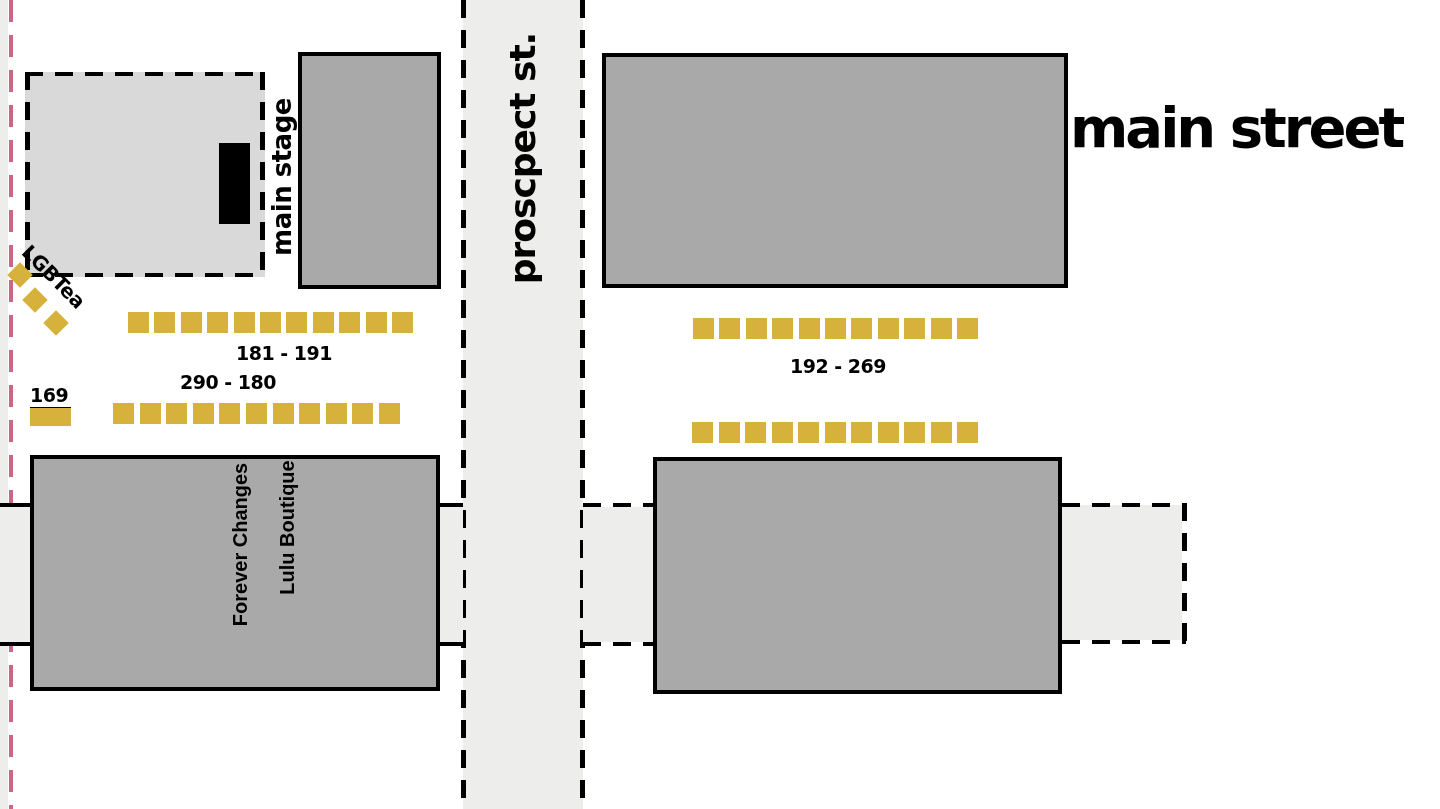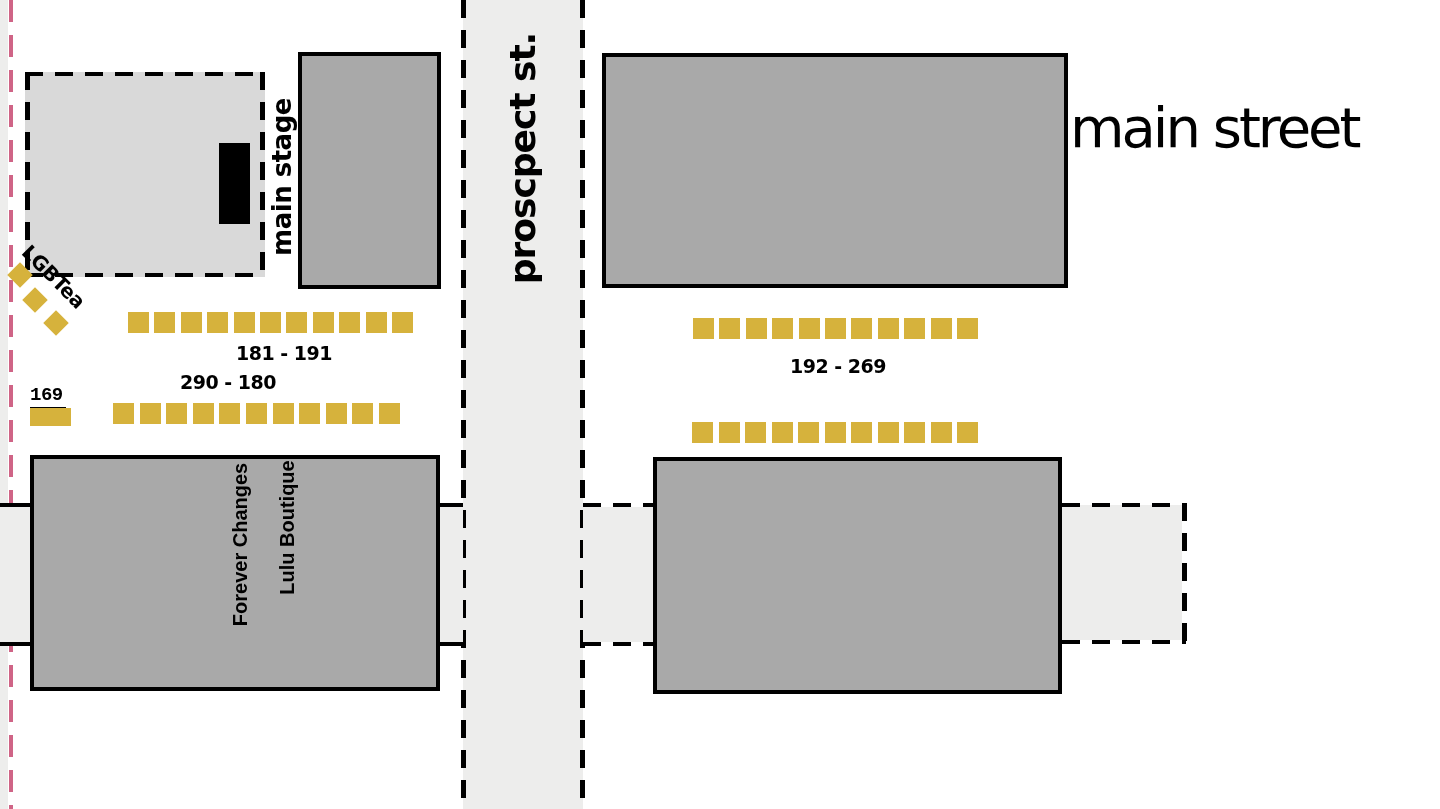--- a/index.html
+++ b/index.html
@@ -24,21 +24,21 @@
   .pinkdash{position:absolute;width:4px;background:repeating-linear-gradient(180deg,var(--boundary-pink) 0 22px,transparent 22px 35px);}
   .booth-row{position:absolute;display:flex;justify-content:space-between;height:21px;}
   .booth{width:21px;height:21px;background:var(--booth-gold);flex:0 0 auto;}
   .booth-wide{position:absolute;background:var(--booth-gold);}
   .diamond{position:absolute;width:18px;height:18px;background:var(--booth-gold);transform:rotate(45deg);}
   .lbl{position:absolute;font-weight:700;font-size:19px;letter-spacing:-0.5px;text-align:center;white-space:nowrap;}
   .vwrap{position:absolute;display:flex;align-items:center;justify-content:center;}
   .vwrap > span{transform:rotate(-90deg);white-space:nowrap;font-weight:700;}
   .biz{font-family:"Liberation Sans",sans-serif;font-size:20px;}
   .title{
-    position:absolute;font-weight:400;font-size:56px;letter-spacing:-3px;
+    position:absolute;font-weight:700;font-size:56px;letter-spacing:-3px;
     line-height:1;white-space:nowrap;
   }
   .street-name{font-size:36px;letter-spacing:-1px;}
   .stage-name{font-size:26px;letter-spacing:-0.5px;}
 </style>
 </head>
 <body>
 
 <div id="canvas">
 
@@ -115,21 +115,21 @@
       <div class="booth"></div>
       <div class="booth"></div>
       <div class="booth"></div>
       <div class="booth"></div>
       <div class="booth"></div>
       <div class="booth"></div>
       <div class="booth"></div>
       <div class="booth"></div>
     </div>
 
-  <div class="lbl" style="left:30px;top:384px;border-bottom:3px solid var(--ink);padding:0 3px 1px 0;font-family:Liberation Mono, monospace;">169</div>
+  <div class="lbl" style="left:30px;top:384px;border-bottom:3px solid var(--ink);padding:0 3px 1px 0;">169</div>
   <div class="booth-wide" style="left:30px;top:408px;width:41px;height:18px;"></div>
 
   <div class="booth-row" style="left:693px;top:318px;width:285px;">
     <div class="booth"></div>
   <div class="booth"></div>
       <div class="booth"></div>
       <div class="booth"></div>
       <div class="booth"></div>
       <div class="booth"></div>
       <div class="booth"></div>

